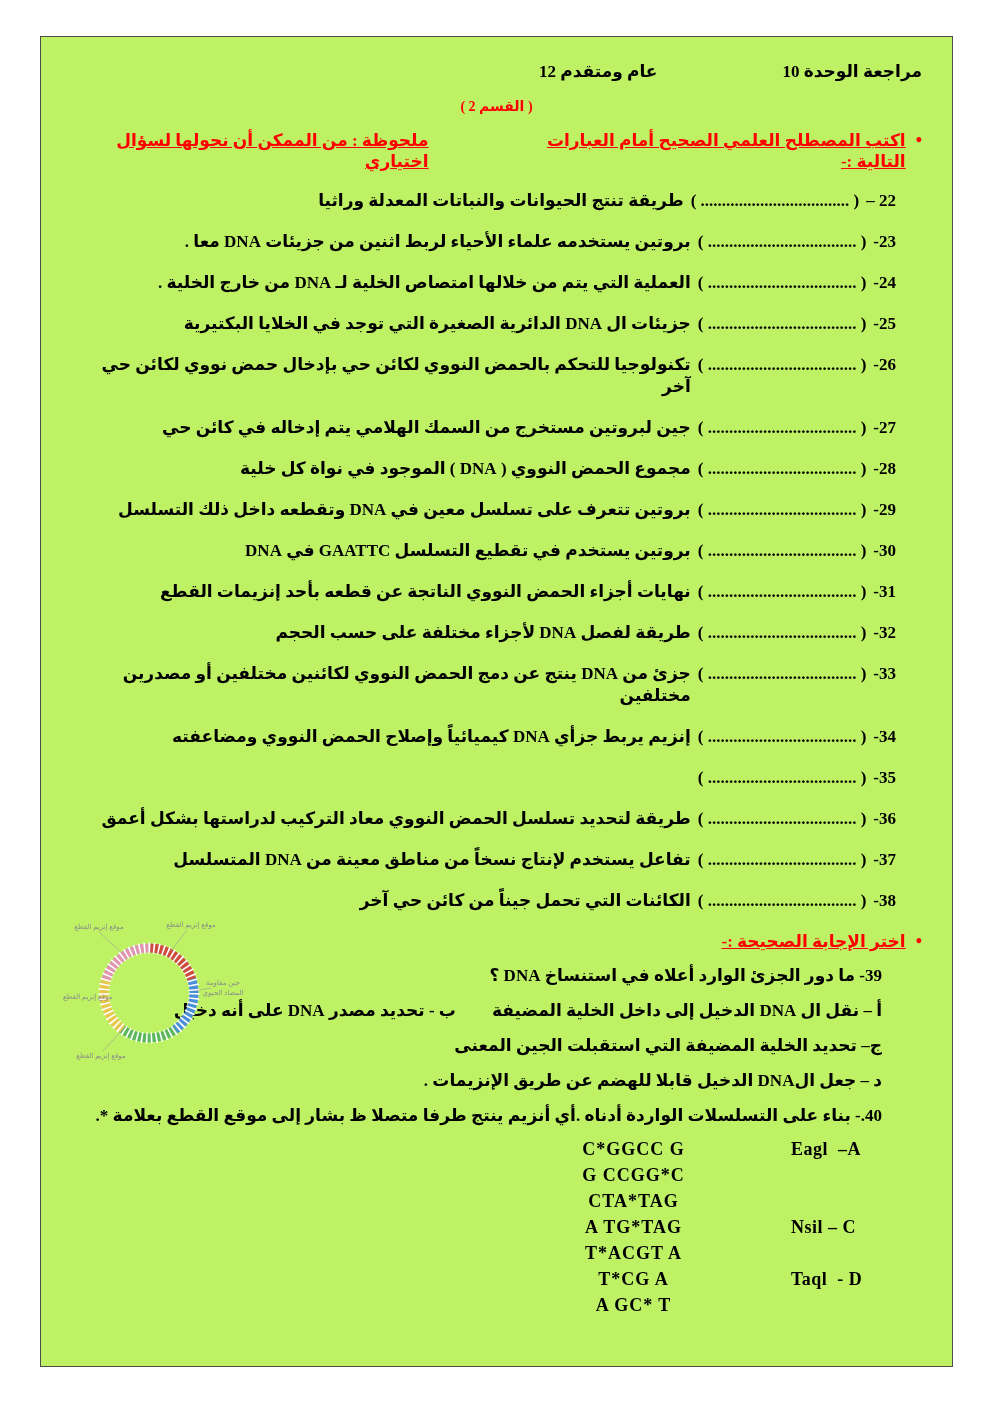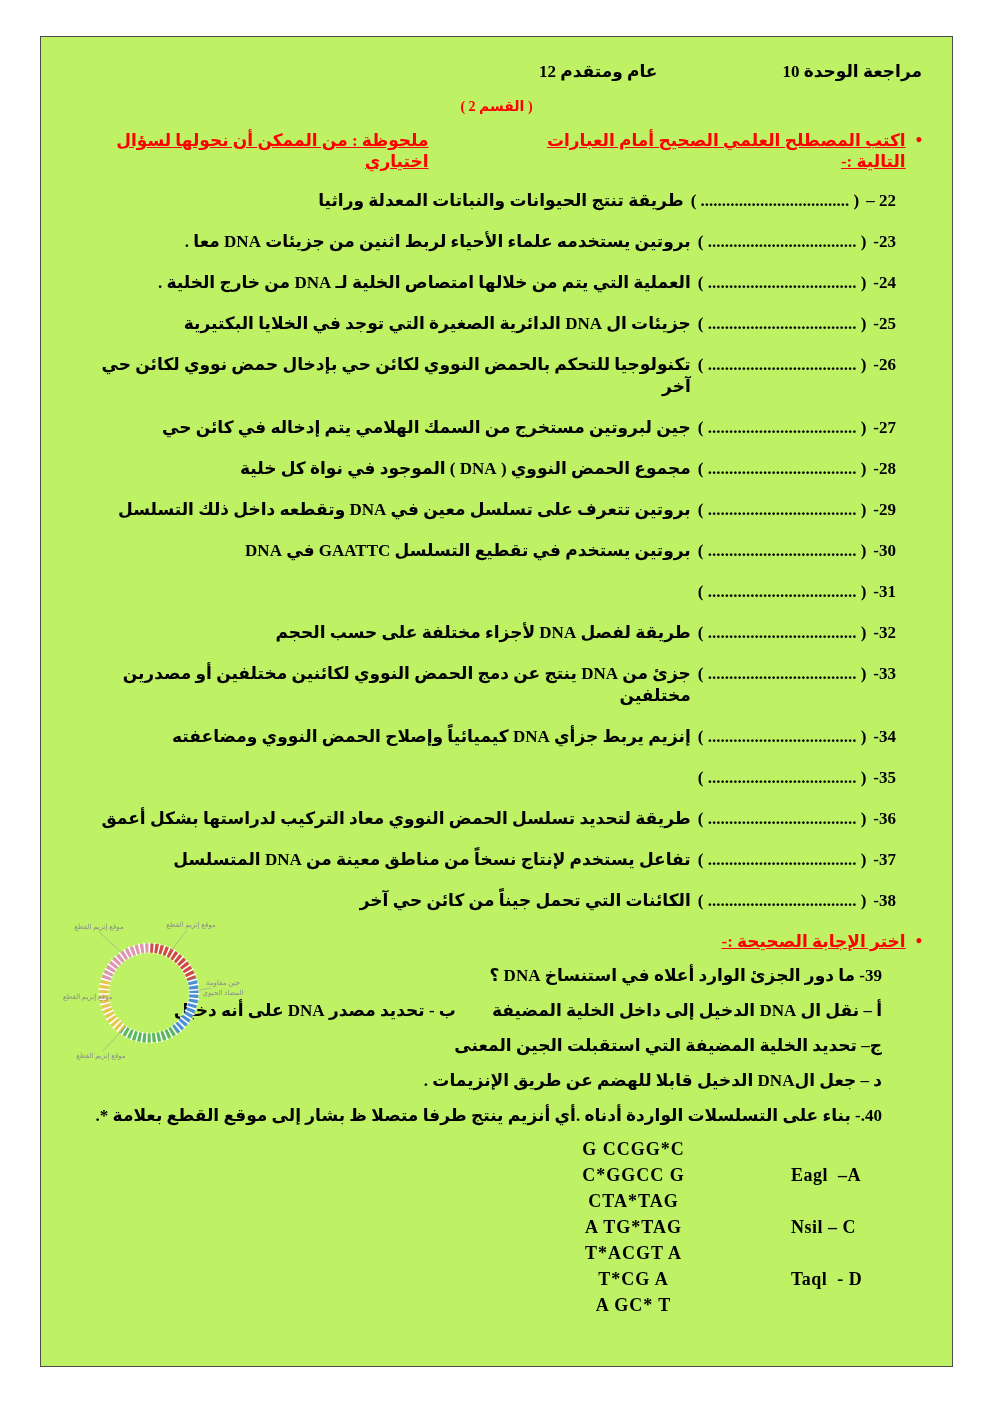--- a/index.html
+++ b/index.html
@@ -90,20 +90,21 @@
         <span class="desc">بروتين تتعرف على تسلسل معين في DNA وتقطعه داخل ذلك التسلسل</span>
       </div>
     <div class="item">
         <span class="num">30-</span>
         <span class="dots">( ................................... )</span>
         <span class="desc">بروتين يستخدم في تقطيع التسلسل GAATTC في DNA</span>
       </div>
     <div class="item">
         <span class="num">31-</span>
         <span class="dots">( ................................... )</span>
+        <span class="desc">نهايات أجزاء الحمض النووي الناتجة عن قطعه بأحد إنزيمات القطع</span>
       </div>
     <div class="item">
         <span class="num">32-</span>
         <span class="dots">( ................................... )</span>
         <span class="desc">طريقة لفصل DNA لأجزاء مختلفة على حسب الحجم</span>
       </div>
     <div class="item">
         <span class="num">33-</span>
         <span class="dots">( ................................... )</span>
         <span class="desc">جزئ من DNA ينتج عن دمج الحمض النووي لكائنين مختلفين أو مصدرين مختلفين</span>
@@ -168,28 +169,28 @@
       <span>أ – نقل ال DNA الدخيل إلى داخل الخلية المضيفة</span>
       <span>ب - تحديد مصدر DNA على أنه دخيل</span>
     </div>
     <div class="qline">ج– تحديد الخلية المضيفة التي استقبلت الجين المعنى</div>
     <div class="qline">د – جعل الDNA الدخيل قابلا للهضم عن طريق الإنزيمات .</div>
 
     <div class="qline q40">40.- بناء على التسلسلات الواردة أدناه .أي أنزيم ينتج طرفا متصلا ظ بشار إلى موقع القطع بعلامة *.</div>
 
     <div class="seqs">
       <div class="seqrow">
-          <span class="seq">G CCGG*C</span>
-          <span class="enz"></span>
-        </div>
-      <div class="seqrow">
           <span class="seq">C*GGCC G</span>
           <span class="enz">Eagl  –A</span>
         </div>
       <div class="seqrow">
+          <span class="seq">G CCGG*C</span>
+          <span class="enz"></span>
+        </div>
+      <div class="seqrow">
           <span class="seq">CTA*TAG</span>
           <span class="enz"></span>
         </div>
       <div class="seqrow">
           <span class="seq">A TG*TAG</span>
           <span class="enz">Nsil – C</span>
         </div>
       <div class="seqrow">
           <span class="seq">T*ACGT A</span>
           <span class="enz"></span>

